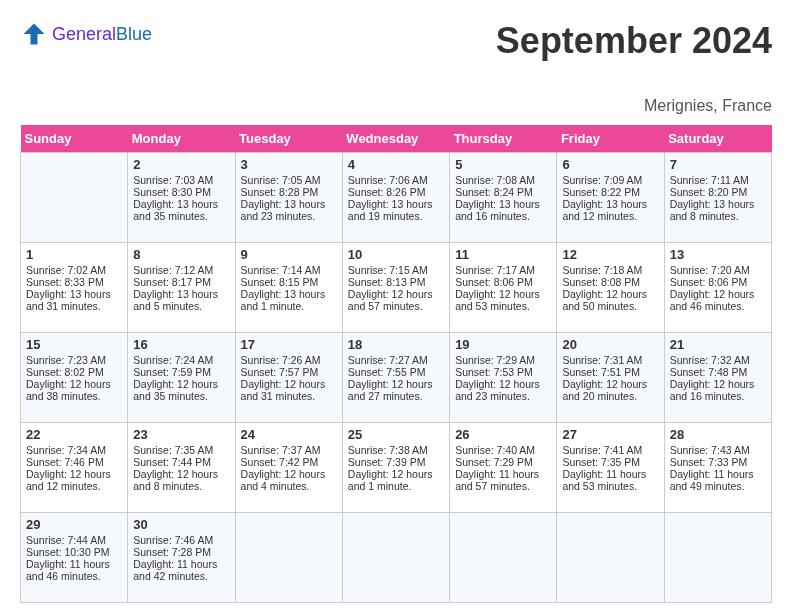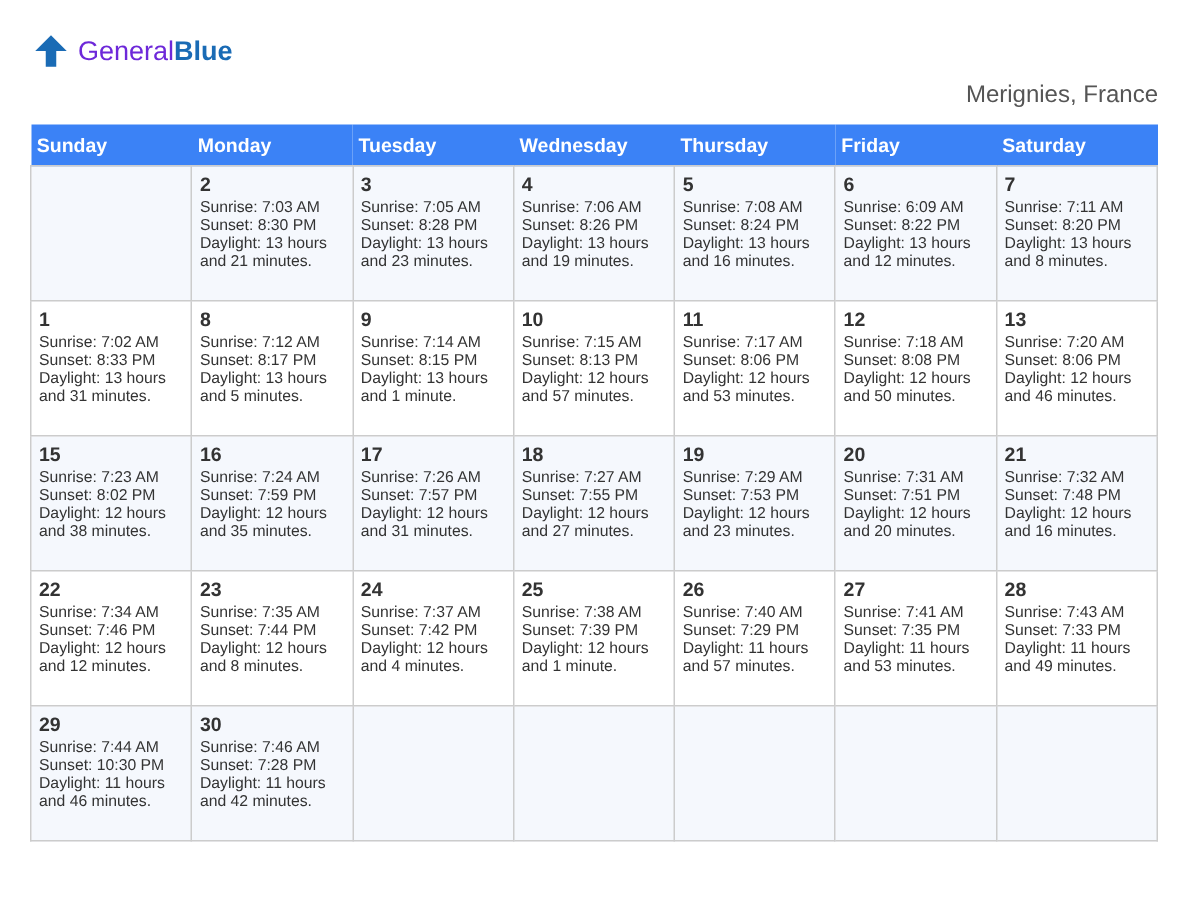--- a/index.html
+++ b/index.html
@@ -22,21 +22,21 @@
       gap: 4px;
     }
     .logo-text-general {
       font-size: 18px;
       font-weight: normal;
       color: #6d28d9;
       margin-top: 20px;
     }
     .logo-text-blue {
       font-size: 18px;
-      font-weight: bold;
+      font-weight: normal;
       color: #1a6bb5;
       text-align: right;
     }
     .logo-icon {
       width: 28px;
       height: 28px;
     }
     .title-area {
       text-align: right;
     }
@@ -49,21 +49,21 @@
       font-size: 16px;
       color: #555;
       margin-top: 35px;
     }
     table {
       width: 100%;
       border-collapse: collapse;
       table-layout: fixed;
     }
     th {
-      background-color: #3b82f6;
+      background-color: #ec4899;
       color: #fff;
       padding: 6px 4px;
       font-size: 13px;
       font-weight: bold;
       text-align: left;
     }
     td {
       border: 1px solid #ccc;
       vertical-align: top;
       padding: 4px 5px;
@@ -90,20 +90,21 @@
 <div class="header-area">
   <div class="logo">
     <svg class="logo-icon" viewBox="0 0 40 40">
       <polygon points="20,5 35,20 25,20 25,35 15,35 15,20 5,20" fill="#1a6bb5"></polygon>
     </svg>
     <div>
       <span class="logo-text-general">General</span><span class="logo-text-blue">Blue</span>
     </div>
   </div>
   <div class="title-area">
+    <div class="month-title">September 2024</div>
     <div class="location-title">Merignies, France</div>
   </div>
 </div>
 
 <table>
   <thead>
     <tr id="header-row">
         <th>Sunday</th>
         <th>Monday</th>
         <th>Tuesday</th>
@@ -113,21 +114,21 @@
         <th>Saturday</th>
       </tr>
   </thead>
   <tbody id="calendar-body">
       <tr>
         <td class="empty-cell"></td>
         <td>
           <span class="day-number">2</span>
           <div>Sunrise: 7:03 AM</div>
           <div>Sunset: 8:30 PM</div>
-          <div>Daylight: 13 hours and 21 minutes.</div>
+          <div>Daylight: 13 hours and 35 minutes.</div>
         </td>
         <td>
           <span class="day-number">3</span>
           <div>Sunrise: 7:05 AM</div>
           <div>Sunset: 8:28 PM</div>
           <div>Daylight: 13 hours and 23 minutes.</div>
         </td>
         <td>
           <span class="day-number">4</span>
           <div>Sunrise: 7:06 AM</div>
@@ -135,21 +136,21 @@
           <div>Daylight: 13 hours and 19 minutes.</div>
         </td>
         <td>
           <span class="day-number">5</span>
           <div>Sunrise: 7:08 AM</div>
           <div>Sunset: 8:24 PM</div>
           <div>Daylight: 13 hours and 16 minutes.</div>
         </td>
         <td>
           <span class="day-number">6</span>
-          <div>Sunrise: 6:09 AM</div>
+          <div>Sunrise: 7:09 AM</div>
           <div>Sunset: 8:22 PM</div>
           <div>Daylight: 13 hours and 12 minutes.</div>
         </td>
         <td>
           <span class="day-number">7</span>
           <div>Sunrise: 7:11 AM</div>
           <div>Sunset: 8:20 PM</div>
           <div>Daylight: 13 hours and 8 minutes.</div>
         </td>
       </tr>

